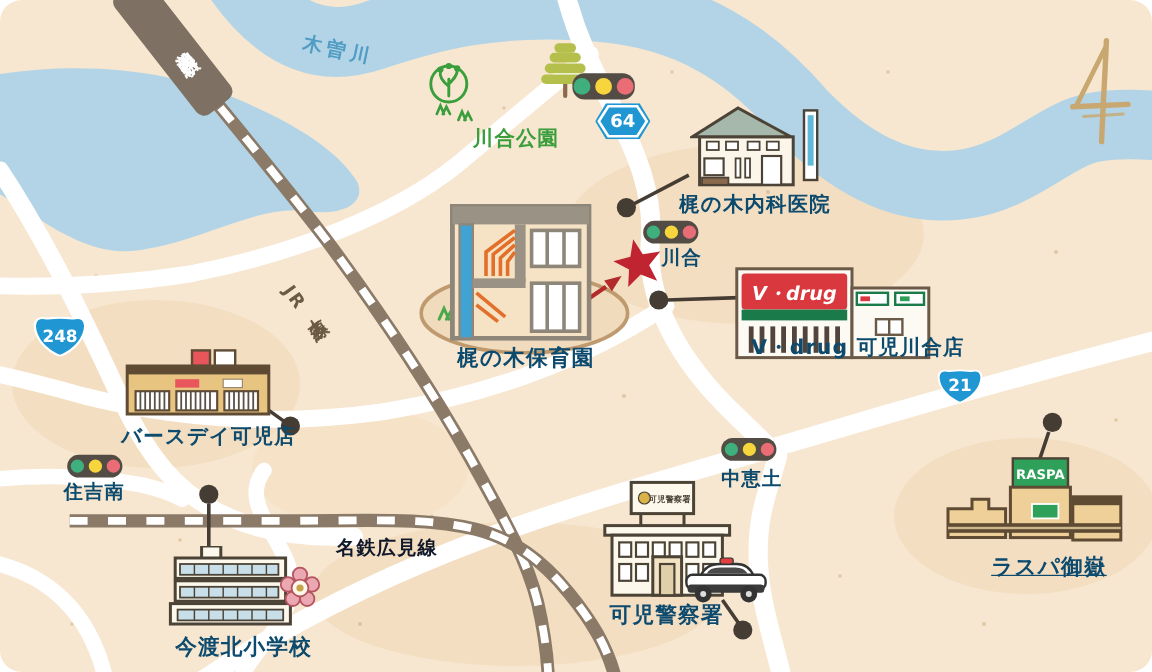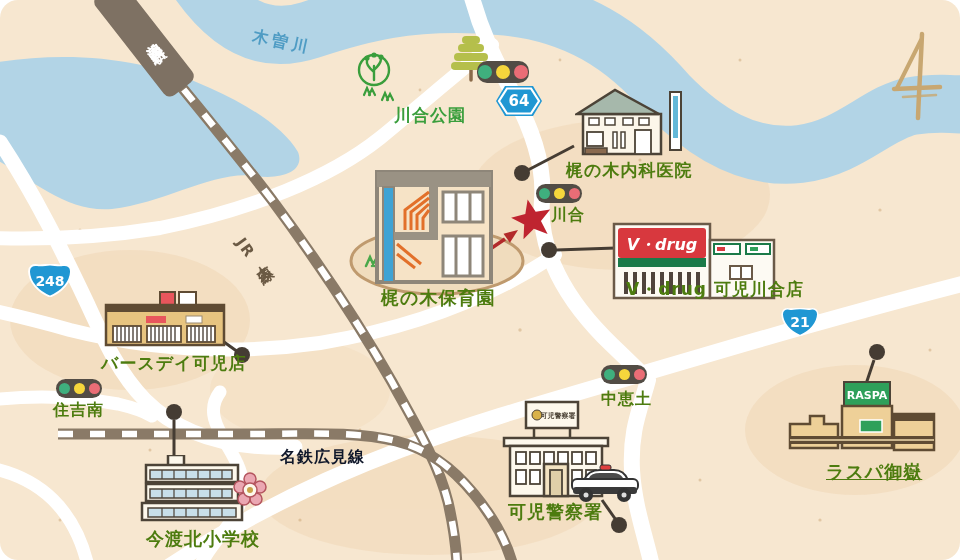--- a/index.html
+++ b/index.html
@@ -3,21 +3,21 @@
 <meta charset="utf-8">
 <style>
   html,body{margin:0;padding:0;background:#fff;}
   .map{
     position:relative;width:960px;height:560px;background:#f7e7d0;
     border-radius:18px;overflow:hidden;
     font-family:"DejaVu Sans","Liberation Sans",sans-serif;
   }
   .art{position:absolute;left:0;top:0;}
   .lbl{
-    position:absolute;font-weight:700;color:#4d7c0f;font-size:17px;
+    position:absolute;font-weight:700;color:#0c4a6e;font-size:17px;
     white-space:nowrap;letter-spacing:1px;z-index:30;
   }
   .lbl.small{font-size:16px;}
   .lbl.big{font-size:18px;}
   .lbl.green{color:#3a9e3c;}
   .lbl.blue{color:#4f9cc4;transform:rotate(12deg);letter-spacing:4px;}
   .vert{writing-mode:vertical-rl;text-orientation:mixed;}
   .station{
     position:absolute;left:126px;top:-24px;width:36px;height:126px;
     background:#7e7163;border-radius:8px;color:#fff;font-weight:700;

